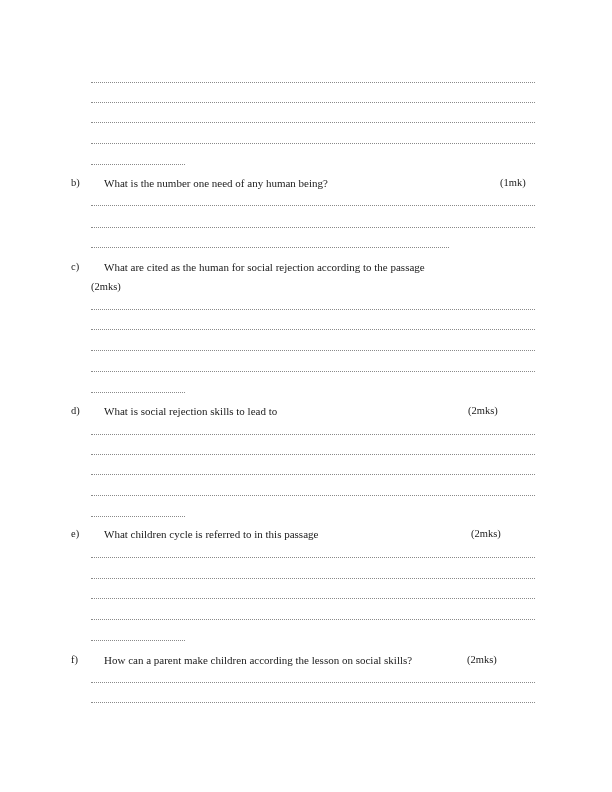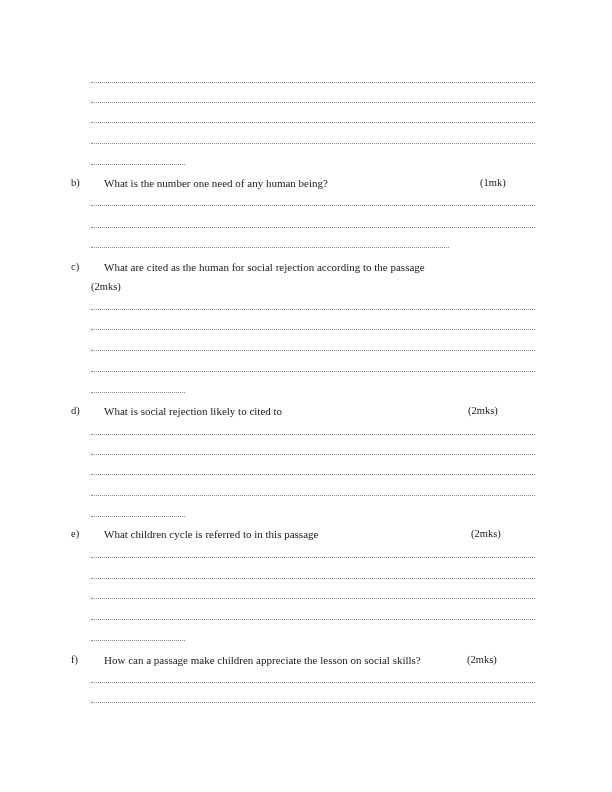--- a/index.html
+++ b/index.html
@@ -58,40 +58,40 @@
 
   <div class="dotline full" style="top:82px"></div>
   <div class="dotline full" style="top:102px"></div>
   <div class="dotline full" style="top:122px"></div>
   <div class="dotline full" style="top:143px"></div>
   <div class="dotline short" style="top:164px"></div>
 
   <div>
     <span class="q-label" style="top:177px">b)</span>
     <span class="q-text" style="top:177px">What is the number one need of any human being?</span>
-    <span class="q-marks" style="top:177px; left:480px">(1mk)</span>
+    <span class="q-marks" style="top:177px; left:500px">(1mk)</span>
   </div>
   <div class="dotline full" style="top:205px"></div>
   <div class="dotline full" style="top:227px"></div>
   <div class="dotline mid" style="top:247px"></div>
 
   <div>
     <span class="q-label" style="top:261px">c)</span>
     <span class="q-text" style="top:261px">What are cited as the human for social rejection according to the passage</span>
     <span class="q-marks" style="top:281px; left:91px">(2mks)</span>
   </div>
   <div class="dotline full" style="top:309px"></div>
   <div class="dotline full" style="top:329px"></div>
   <div class="dotline full" style="top:350px"></div>
   <div class="dotline full" style="top:371px"></div>
   <div class="dotline short" style="top:392px"></div>
 
   <div>
     <span class="q-label" style="top:405px">d)</span>
-    <span class="q-text" style="top:405px">What is social rejection likely to cited to</span>
+    <span class="q-text" style="top:405px">What is social rejection skills to lead to</span>
     <span class="q-marks" style="top:405px; left:468px">(2mks)</span>
   </div>
   <div class="dotline full" style="top:434px"></div>
   <div class="dotline full" style="top:454px"></div>
   <div class="dotline full" style="top:474px"></div>
   <div class="dotline full" style="top:495px"></div>
   <div class="dotline short" style="top:516px"></div>
 
   <div>
     <span class="q-label" style="top:528px">e)</span>
@@ -99,19 +99,19 @@
     <span class="q-marks" style="top:528px; left:471px">(2mks)</span>
   </div>
   <div class="dotline full" style="top:557px"></div>
   <div class="dotline full" style="top:578px"></div>
   <div class="dotline full" style="top:598px"></div>
   <div class="dotline full" style="top:619px"></div>
   <div class="dotline short" style="top:640px"></div>
 
   <div>
     <span class="q-label" style="top:654px">f)</span>
-    <span class="q-text" style="top:654px">How can a passage make children appreciate the lesson on social skills?</span>
+    <span class="q-text" style="top:654px">How can a parent make children according the lesson on social skills?</span>
     <span class="q-marks" style="top:654px; left:467px">(2mks)</span>
   </div>
   <div class="dotline full" style="top:682px"></div>
   <div class="dotline full" style="top:702px"></div>
 
 </div>
 
 </body></html>

